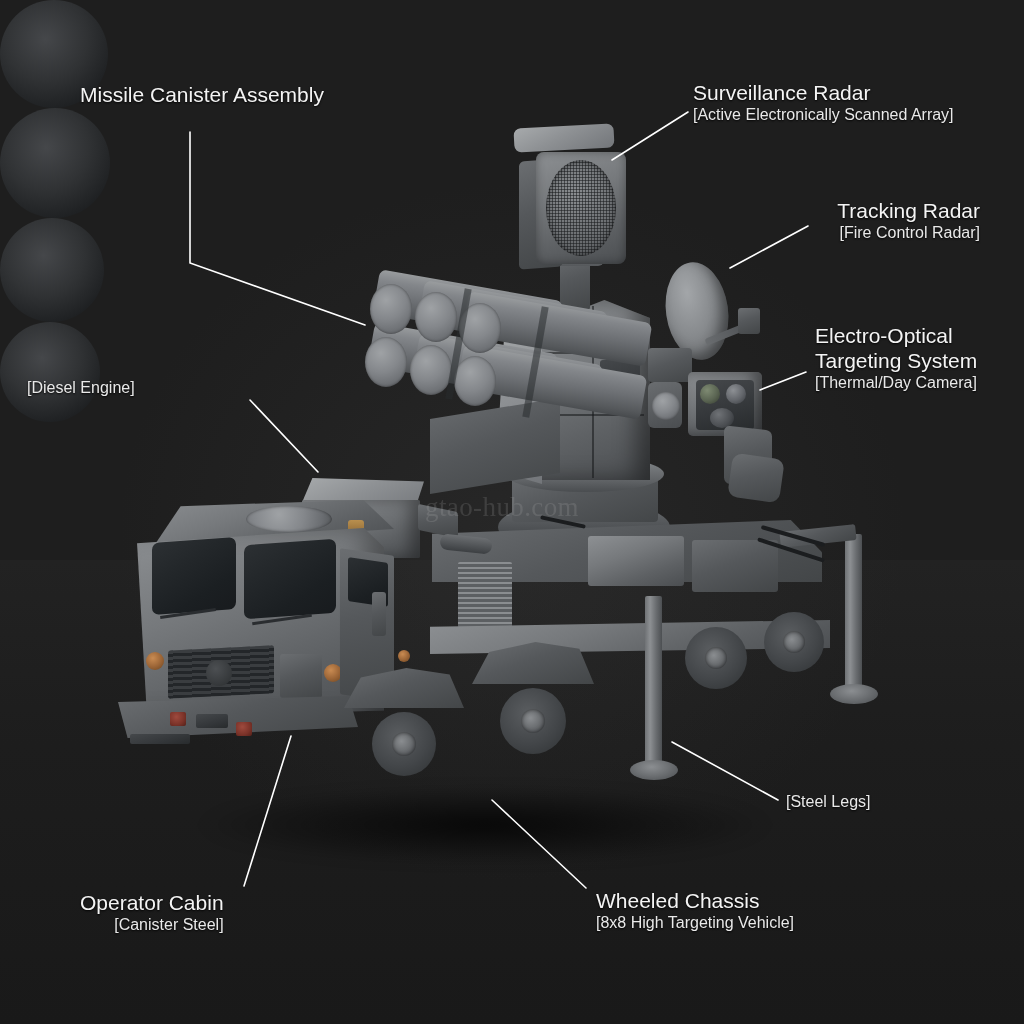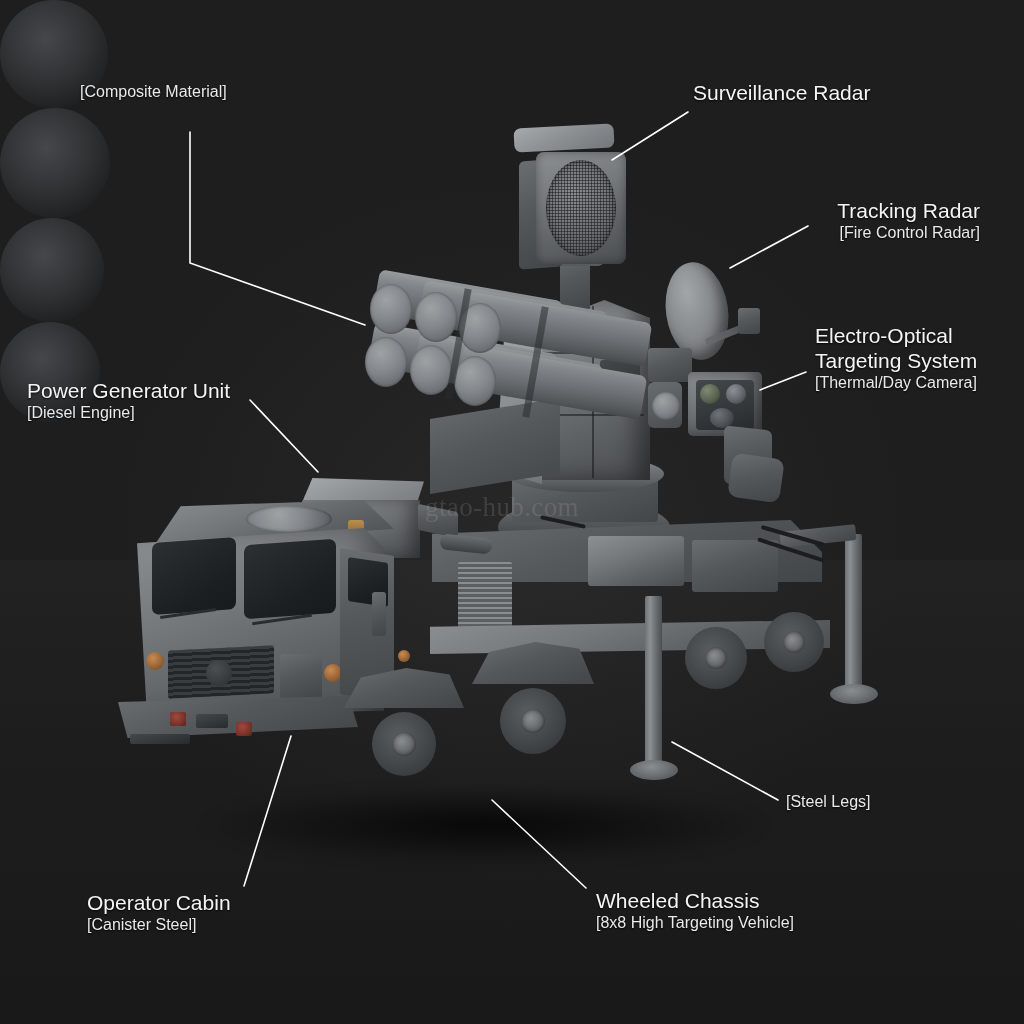--- a/index.html
+++ b/index.html
@@ -292,44 +292,44 @@
         <path d="M 806,372 L 760,390" stroke="#ffffff"></path>
         <path d="M 250,400 L 318,472" stroke="#ffffff"></path>
         <path d="M 778,800 L 672,742" stroke="#ffffff"></path>
         <path d="M 586,888 L 492,800" stroke="#ffffff"></path>
         <path d="M 244,886 L 291,736" stroke="#ffffff"></path>
       </g>
   </svg>
 
   <div id="labels">
       <div class="label" style="left: 80px; top: 82px;">
-        <div class="sub">[Composite Material]</div>
+        <div class="ttl">Missile Canister Assembly</div>
       </div>
       <div class="label" style="left: 693px; top: 80px;">
         <div class="ttl">Surveillance Radar</div>
+        <div class="sub">[Active Electronically Scanned Array]</div>
       </div>
       <div class="label right" style="right: 44px; top: 198px;">
         <div class="ttl">Tracking Radar</div>
         <div class="sub">[Fire Control Radar]</div>
       </div>
       <div class="label" style="left: 815px; top: 323px;">
         <div class="ttl">Electro-Optical</div>
         <div class="ttl">Targeting System</div>
         <div class="sub">[Thermal/Day Camera]</div>
       </div>
       <div class="label" style="left: 27px; top: 378px;">
-        <div class="ttl">Power Generator Unit</div>
         <div class="sub">[Diesel Engine]</div>
       </div>
       <div class="label" style="left: 786px; top: 792px;">
         <div class="sub">[Steel Legs]</div>
       </div>
       <div class="label" style="left: 596px; top: 888px;">
         <div class="ttl">Wheeled Chassis</div>
         <div class="sub">[8x8 High Targeting Vehicle]</div>
       </div>
-      <div class="label" style="left: 87px; top: 890px;">
+      <div class="label" style="left: 80px; top: 890px; text-align: right;">
         <div class="ttl">Operator Cabin</div>
         <div class="sub">[Canister Steel]</div>
       </div>
     </div>
 
 </div>
 
 </body></html>

